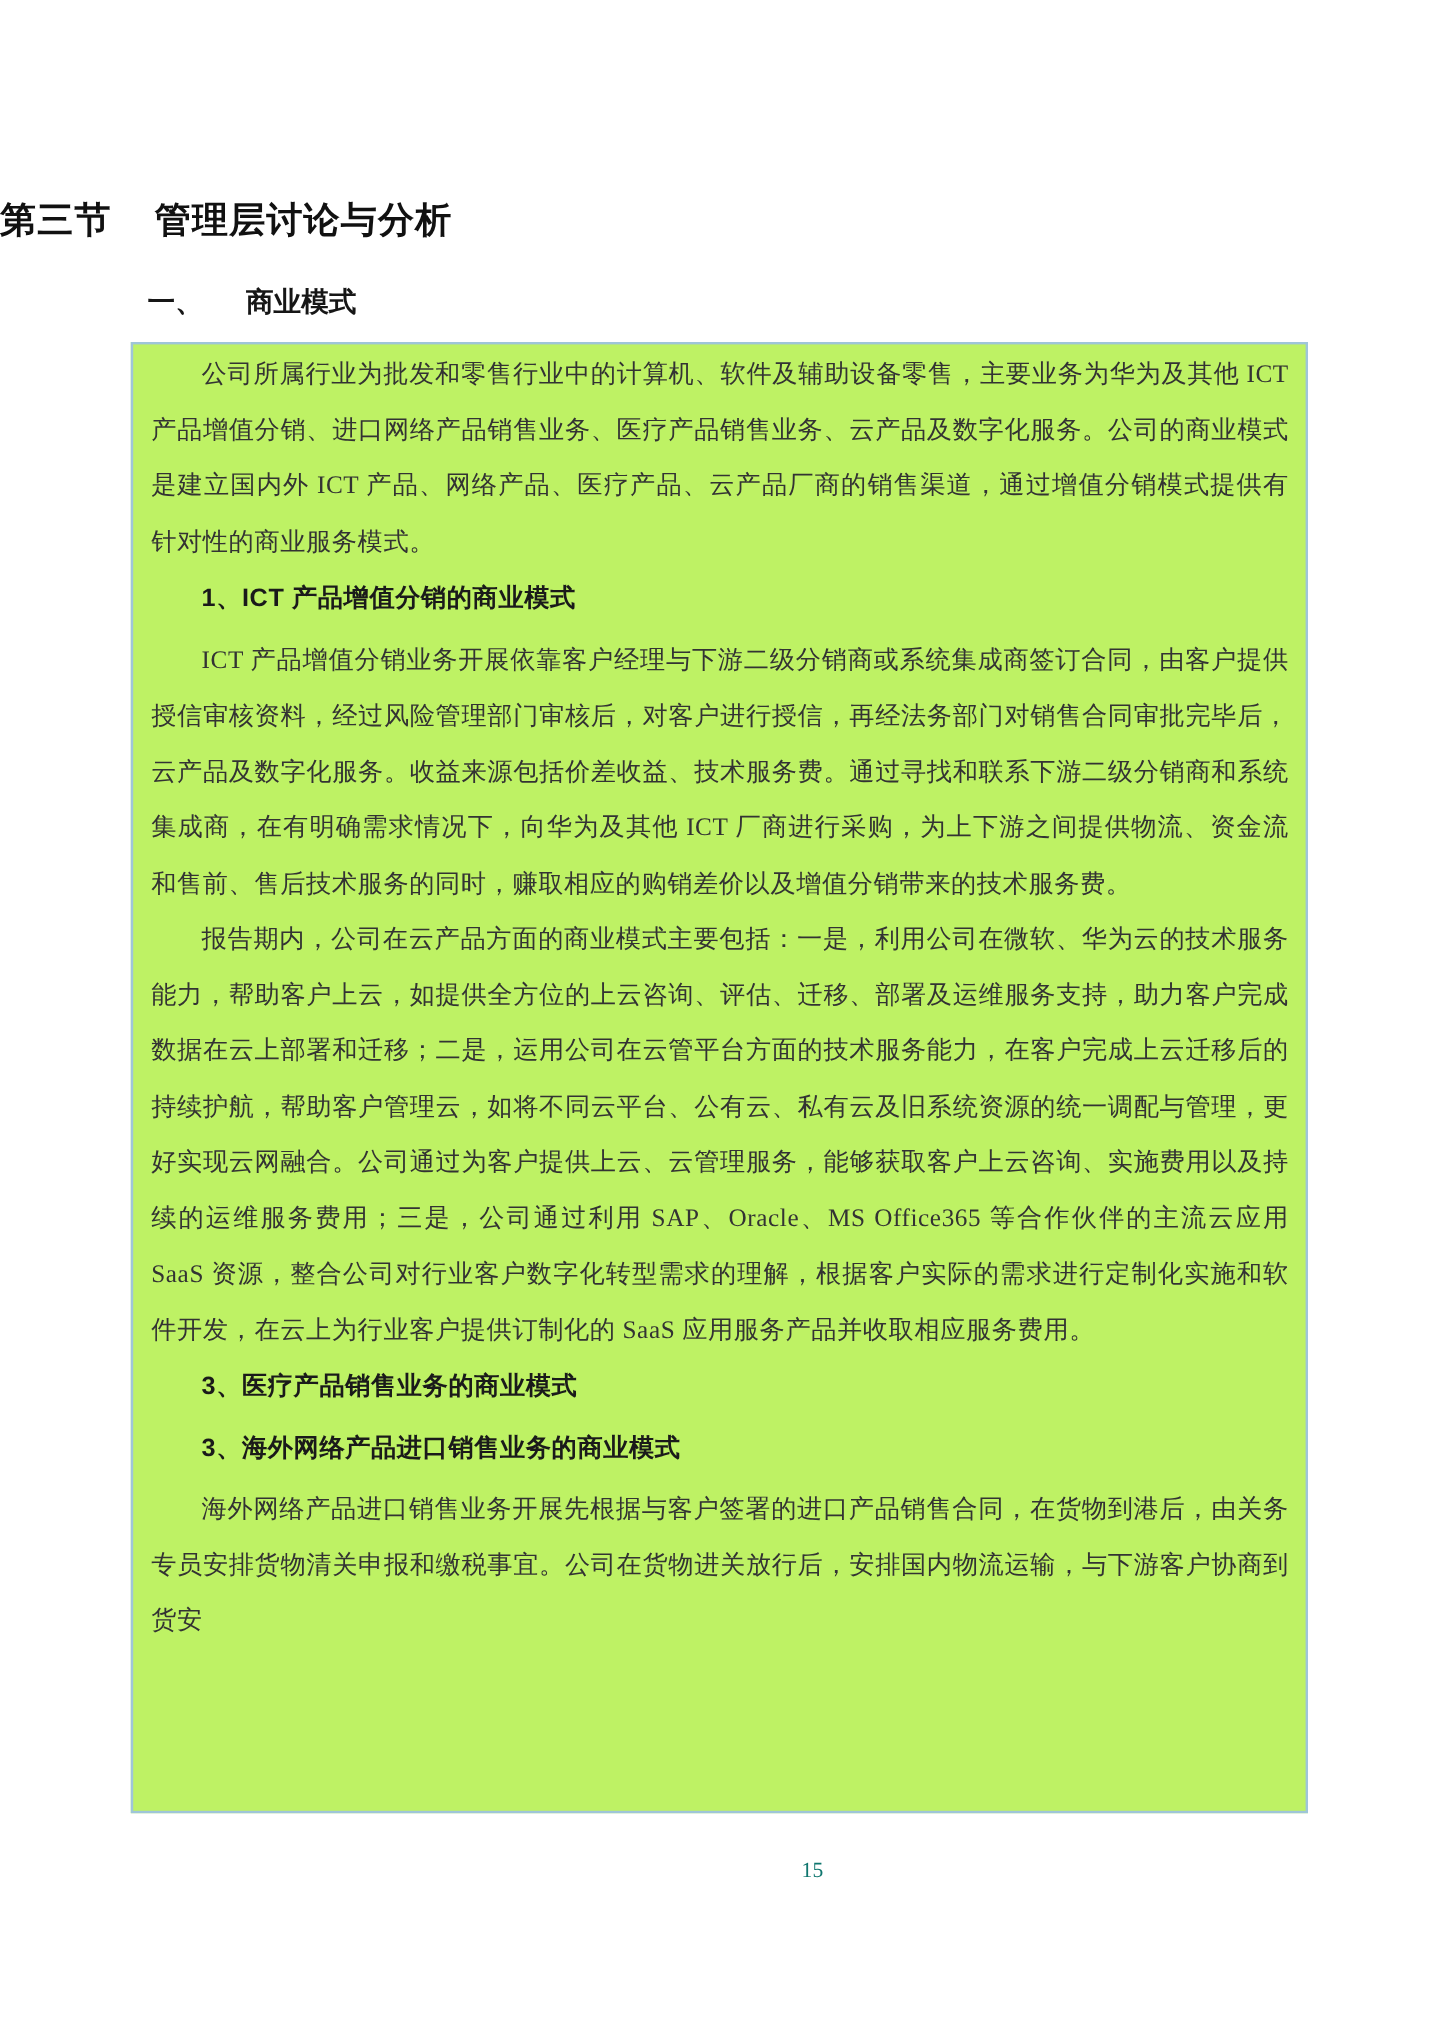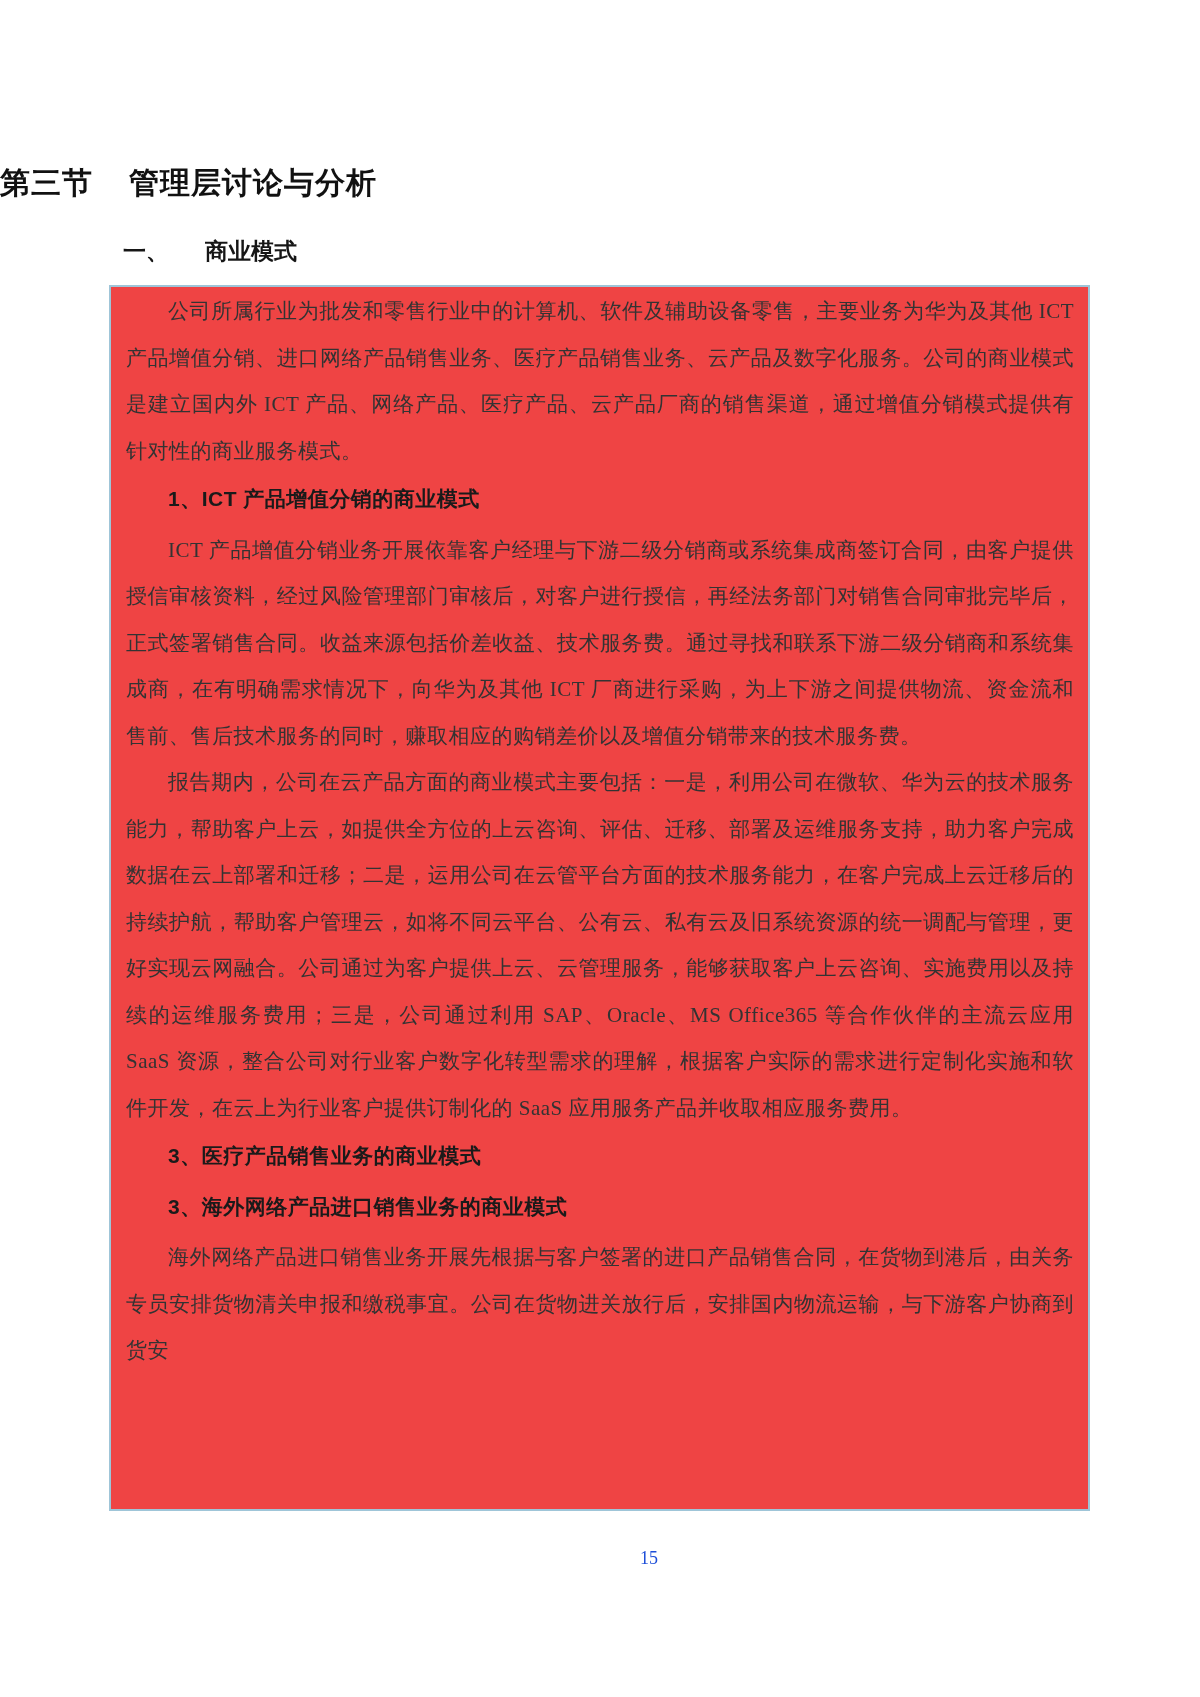--- a/index.html
+++ b/index.html
@@ -35,21 +35,21 @@
   }
   .section-heading .section-title { margin-left: 36px; text-align: right; }
   .content-box {
     position: absolute;
     left: 109px;
     top: 285px;
     width: 981px;
     height: 1226px;
     box-sizing: border-box;
     border: 2px solid var(--box-border, #9fc5d8);
-    background: #ef4444;
+    background: #bef264;
     padding: 1px 14px 0 15px;
     overflow: hidden;
   }
   .content-box p {
     margin: 0;
     font-size: 21px;
     line-height: 46.5px;
     letter-spacing: 0.5px;
     color: var(--body-text, #333333);
     text-align: justify;
@@ -57,40 +57,40 @@
   }
   .content-box p.sub-heading {
     font-family: "Liberation Sans", "DejaVu Sans", sans-serif;
     font-weight: bold;
     color: var(--heading-text, #1a1a1a);
     text-align: left;
     margin: 2px 0 4px 0;
   }
   .page-number {
     position: absolute;
-    left: 640px;
+    left: 668px;
     top: 1548px;
     font-size: 18px;
-    color: #1d4ed8;
+    color: #0f766e;
   }
 </style>
 </head>
 <body>
 
 <div class="doc-title">
   <span class="title-prefix">第三节</span><span class="title-main">管理层讨论与分析</span>
 </div>
 
 <div class="section-heading">
   <span class="section-number">一、</span><span class="section-title">商业模式</span>
 </div>
 
 <div class="content-box" id="doc-box">
     <p>公司所属行业为批发和零售行业中的计算机、软件及辅助设备零售，主要业务为华为及其他 ICT 产品增值分销、进口网络产品销售业务、医疗产品销售业务、云产品及数字化服务。公司的商业模式是建立国内外 ICT 产品、网络产品、医疗产品、云产品厂商的销售渠道，通过增值分销模式提供有针对性的商业服务模式。</p>
     <p class="sub-heading">1、ICT 产品增值分销的商业模式</p>
-    <p>ICT 产品增值分销业务开展依靠客户经理与下游二级分销商或系统集成商签订合同，由客户提供授信审核资料，经过风险管理部门审核后，对客户进行授信，再经法务部门对销售合同审批完毕后，正式签署销售合同。收益来源包括价差收益、技术服务费。通过寻找和联系下游二级分销商和系统集成商，在有明确需求情况下，向华为及其他 ICT 厂商进行采购，为上下游之间提供物流、资金流和售前、售后技术服务的同时，赚取相应的购销差价以及增值分销带来的技术服务费。</p>
+    <p>ICT 产品增值分销业务开展依靠客户经理与下游二级分销商或系统集成商签订合同，由客户提供授信审核资料，经过风险管理部门审核后，对客户进行授信，再经法务部门对销售合同审批完毕后，云产品及数字化服务。收益来源包括价差收益、技术服务费。通过寻找和联系下游二级分销商和系统集成商，在有明确需求情况下，向华为及其他 ICT 厂商进行采购，为上下游之间提供物流、资金流和售前、售后技术服务的同时，赚取相应的购销差价以及增值分销带来的技术服务费。</p>
     <p>报告期内，公司在云产品方面的商业模式主要包括：一是，利用公司在微软、华为云的技术服务能力，帮助客户上云，如提供全方位的上云咨询、评估、迁移、部署及运维服务支持，助力客户完成数据在云上部署和迁移；二是，运用公司在云管平台方面的技术服务能力，在客户完成上云迁移后的持续护航，帮助客户管理云，如将不同云平台、公有云、私有云及旧系统资源的统一调配与管理，更好实现云网融合。公司通过为客户提供上云、云管理服务，能够获取客户上云咨询、实施费用以及持续的运维服务费用；三是，公司通过利用 SAP、Oracle、MS Office365 等合作伙伴的主流云应用 SaaS 资源，整合公司对行业客户数字化转型需求的理解，根据客户实际的需求进行定制化实施和软件开发，在云上为行业客户提供订制化的 SaaS 应用服务产品并收取相应服务费用。</p>
     <p class="sub-heading">3、医疗产品销售业务的商业模式</p>
     <p class="sub-heading">3、海外网络产品进口销售业务的商业模式</p>
     <p>海外网络产品进口销售业务开展先根据与客户签署的进口产品销售合同，在货物到港后，由关务专员安排货物清关申报和缴税事宜。公司在货物进关放行后，安排国内物流运输，与下游客户协商到货安</p>
   </div>
 
 <div class="page-number">15</div>
 
 </body></html>

